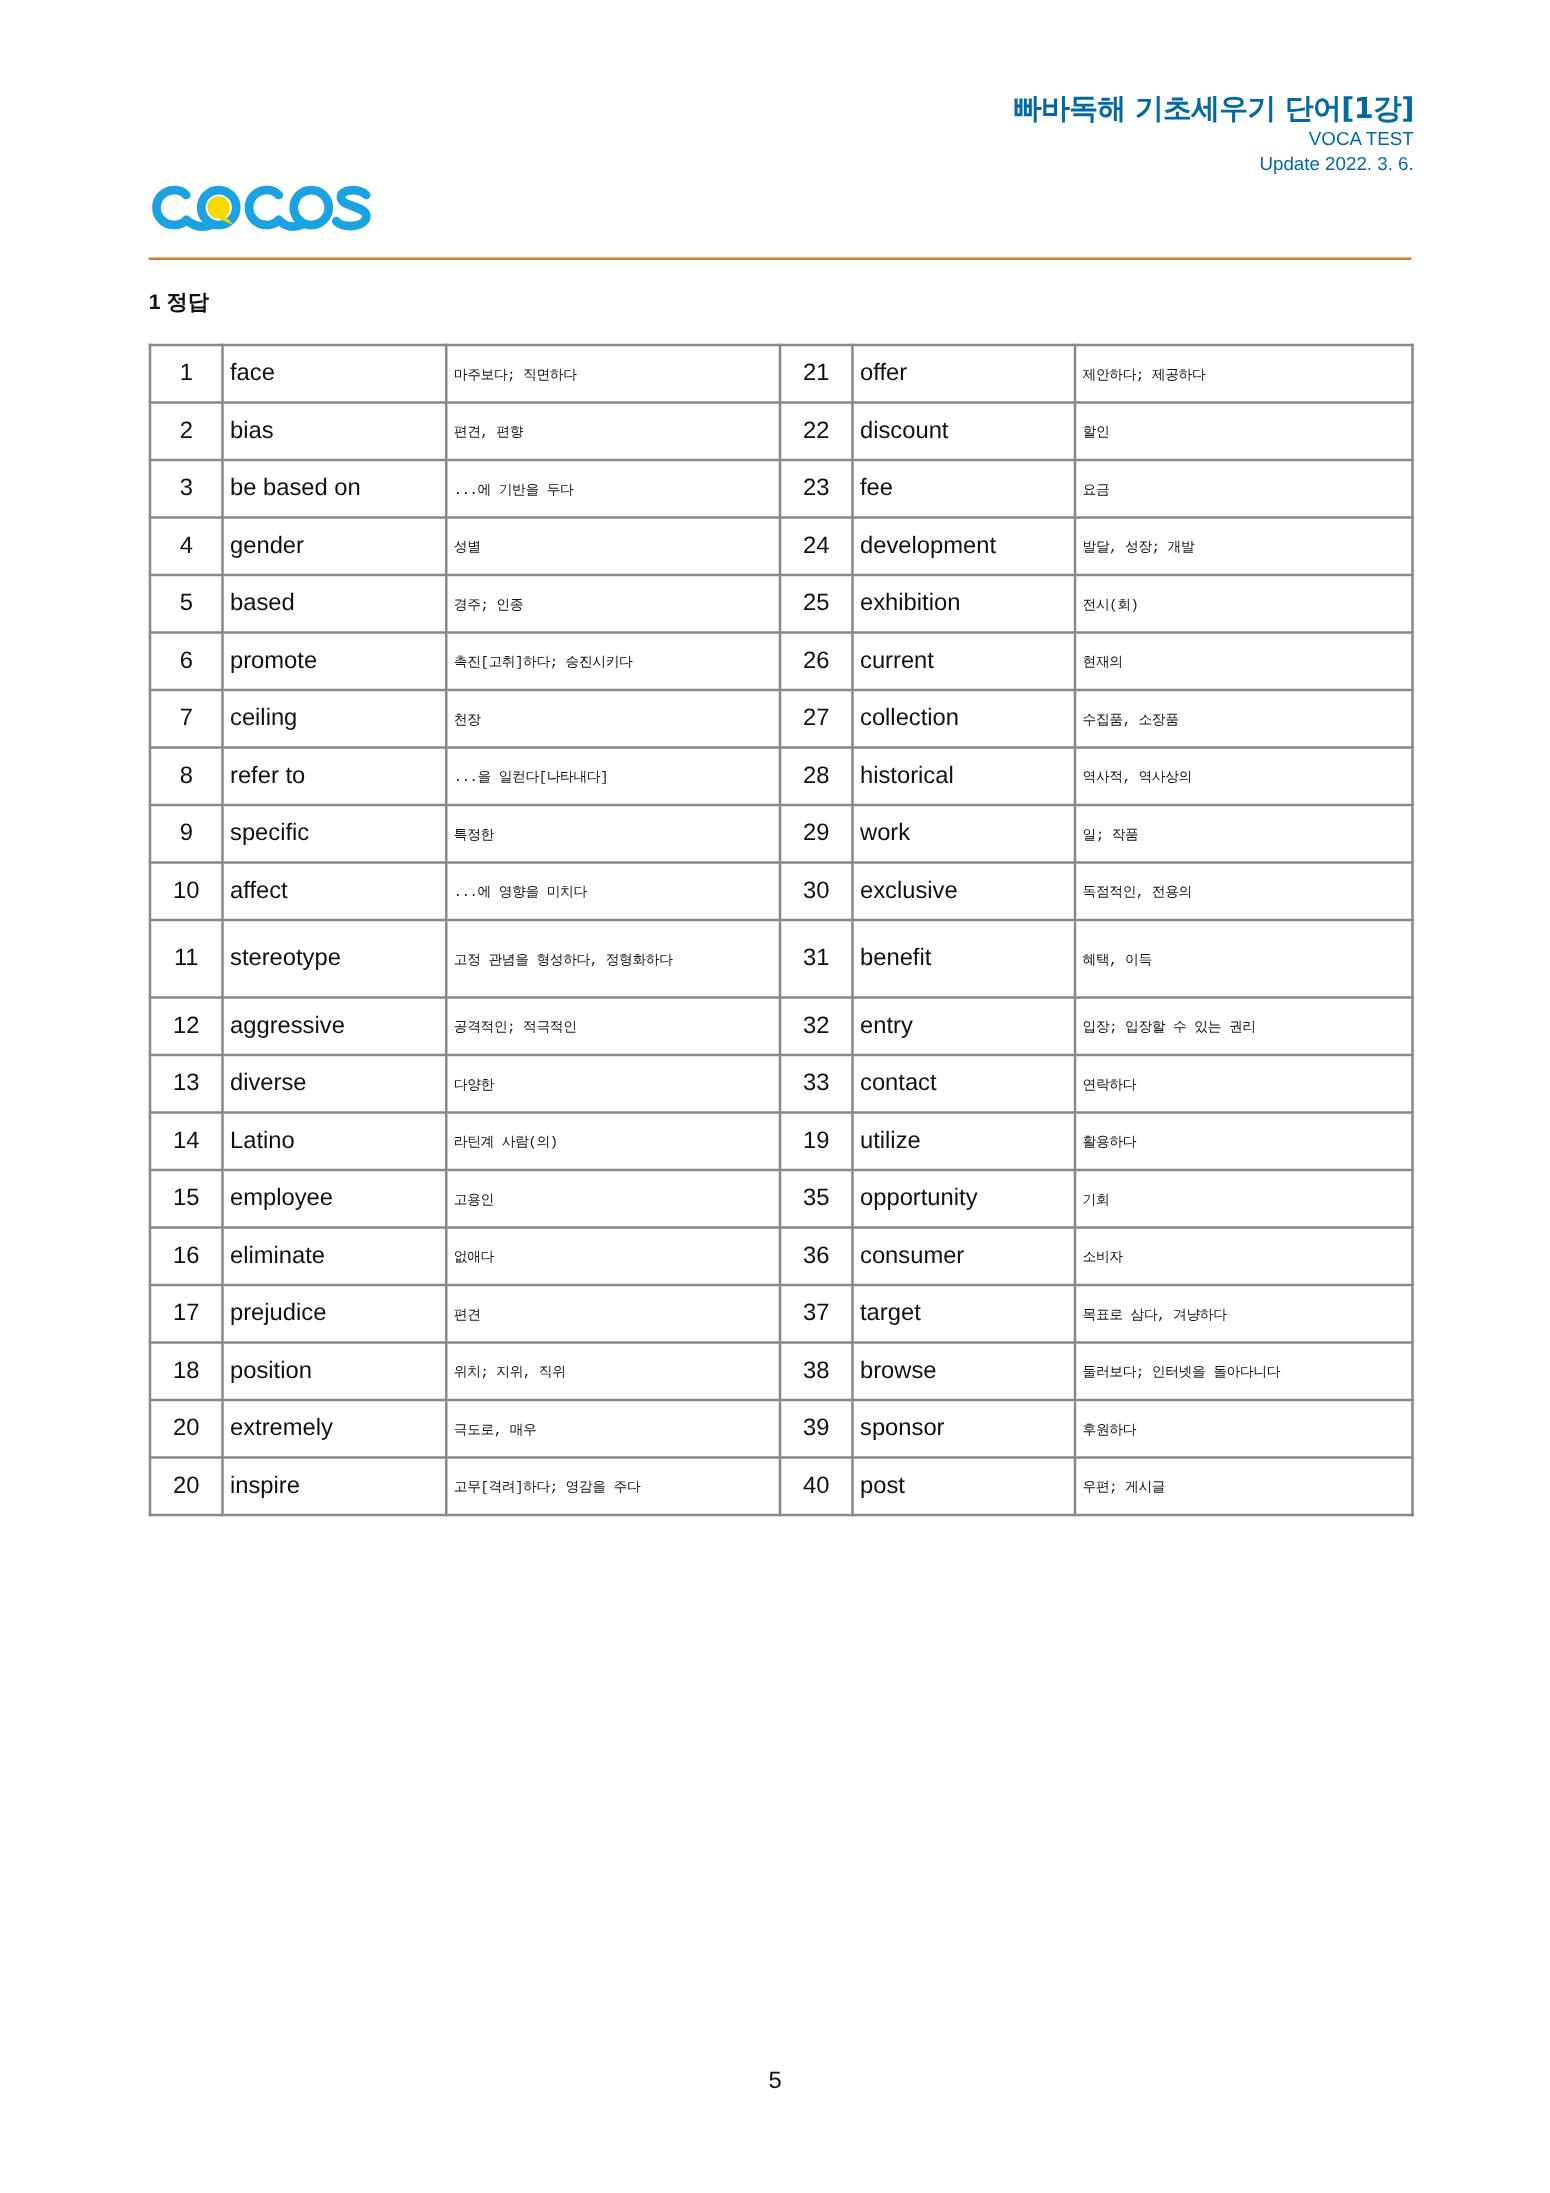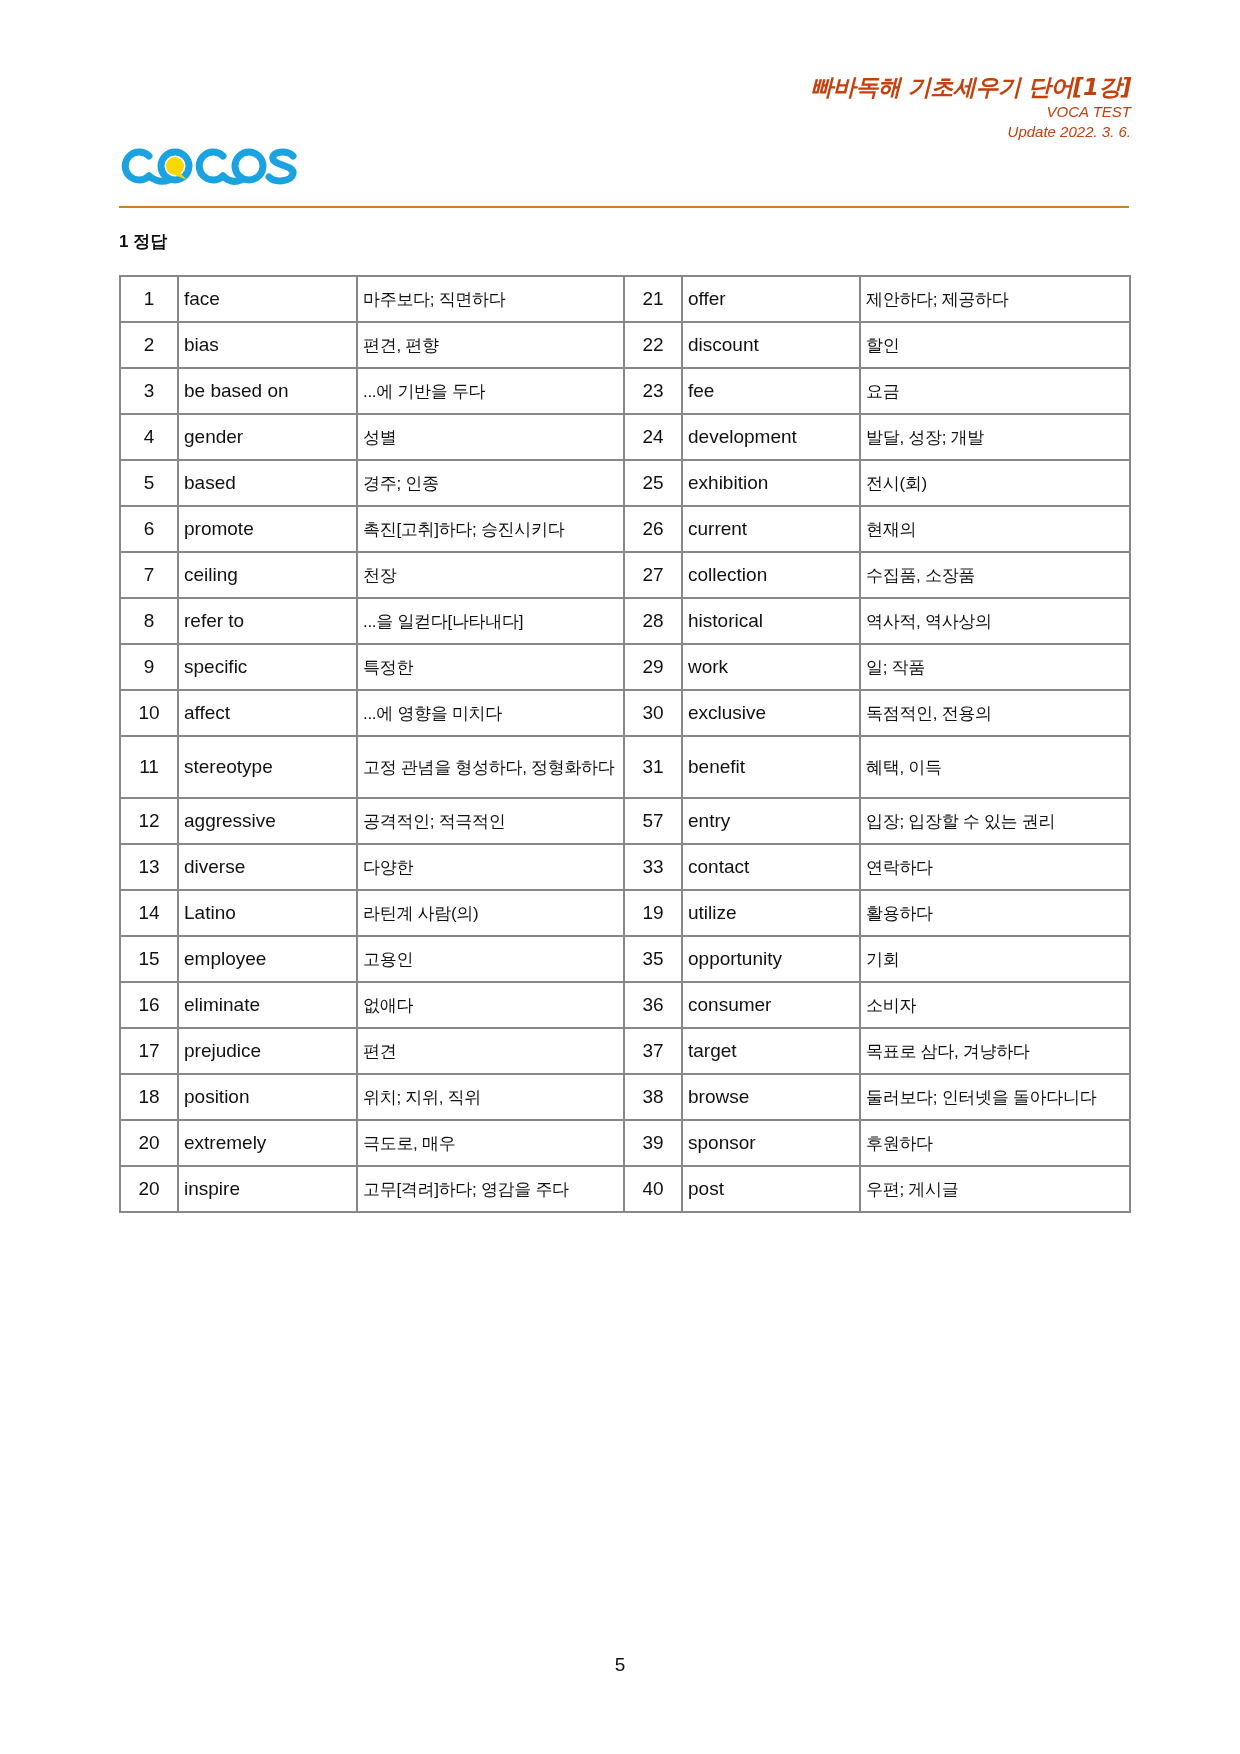--- a/index.html
+++ b/index.html
@@ -1,26 +1,26 @@
 <!DOCTYPE html>
 <html><head>
 <meta charset="utf-8">
 <style>
   html, body { margin:0; padding:0; background:#ffffff; }
   body { width:1240px; height:1754px; position:relative; font-family:"Liberation Sans", "DejaVu Sans", sans-serif; color:#111; overflow:hidden; }
-  .header-right { position:absolute; right:109px; top:72px; text-align:right; color:#c2410c;font-style:italic; }
+  .header-right { position:absolute; right:109px; top:72px; text-align:right; color:#0369a1; }
   .doc-title { font-family:"DejaVu Sans", sans-serif; font-weight:bold; font-size:23px; letter-spacing:-0.5px; line-height:30px; }
   .doc-sub { font-size:15px; line-height:20px; }
   .logo { position:absolute; left:119px; top:146px; width:180px; height:40px; }
   .rule { position:absolute; left:119px; top:206px; width:1010px; height:2px; background:#d07f1c; }
   .section-heading { position:absolute; left:119px; top:230px; font-family:Liberation Sans, sans-serif; font-weight:bold; font-size:17px; }
   table.vocab { position:absolute; left:119px; top:275px; width:1010px; border-collapse:collapse; table-layout:fixed; }
   table.vocab td { border:2px solid #888; font-size:19px; height:44px; padding:0 5px; vertical-align:middle; }
   table.vocab td.num { text-align:center; padding:0; }
-  table.vocab td.ko { font-family:Liberation Sans, sans-serif; font-size:17px; letter-spacing:-0.3px; }
+  table.vocab td.ko { font-family:Liberation Mono, monospace; font-size:11px; letter-spacing:-0.3px; }
   table.vocab tr.tall td { height:60px; }
   .page-num { position:absolute; left:0; width:1240px; top:1654px; text-align:center; font-size:19px; }
 </style>
 </head>
 <body>
 
 <div class="header-right">
   <div class="doc-title">빠바독해 기초세우기 단어[1강]</div>
   <div class="doc-sub">VOCA TEST</div>
   <div class="doc-sub">Update 2022. 3. 6.</div>
@@ -139,21 +139,21 @@
         <td class="en">stereotype</td>
         <td class="ko">고정 관념을 형성하다, 정형화하다</td>
         <td class="num">31</td>
         <td class="en">benefit</td>
         <td class="ko">혜택, 이득</td>
       </tr>
       <tr>
         <td class="num">12</td>
         <td class="en">aggressive</td>
         <td class="ko">공격적인; 적극적인</td>
-        <td class="num">57</td>
+        <td class="num">32</td>
         <td class="en">entry</td>
         <td class="ko">입장; 입장할 수 있는 권리</td>
       </tr>
       <tr>
         <td class="num">13</td>
         <td class="en">diverse</td>
         <td class="ko">다양한</td>
         <td class="num">33</td>
         <td class="en">contact</td>
         <td class="ko">연락하다</td>

